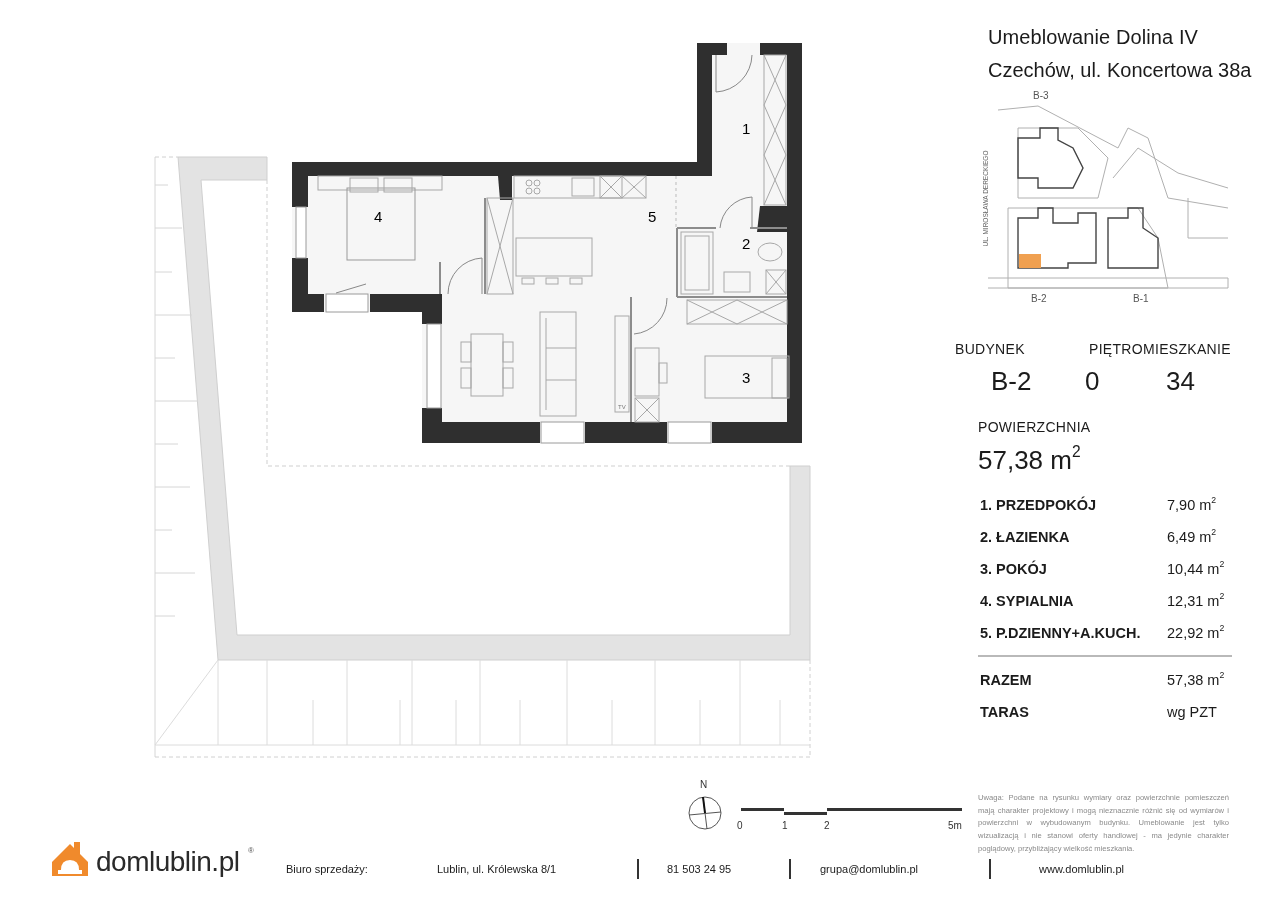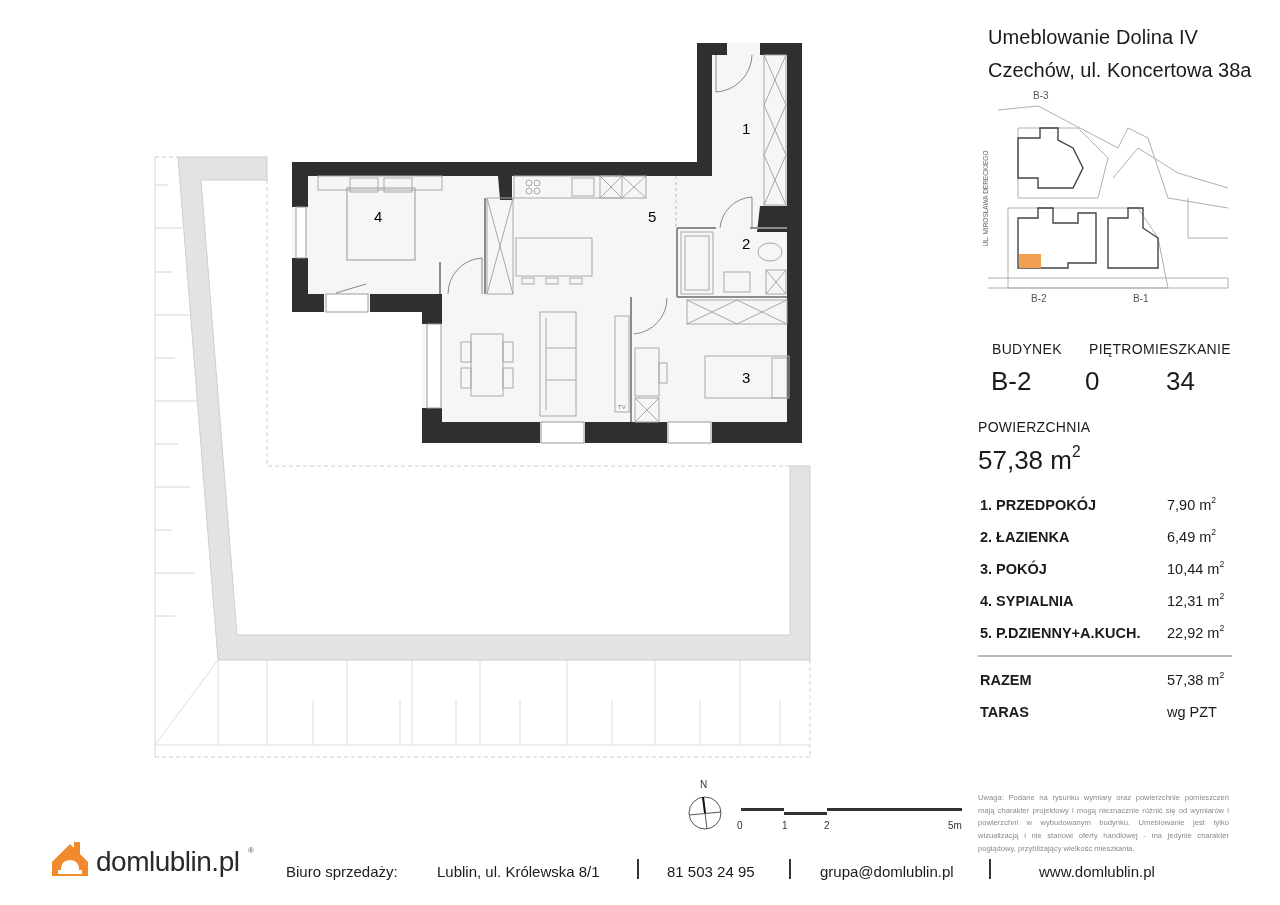--- a/index.html
+++ b/index.html
@@ -12,21 +12,21 @@
   .hdr { font-size: 14px; letter-spacing: 0.3px; }
   .big { font-size: 26px; }
   .area-big { left: 978px; top: 445px; font-size: 26px; }
   sup { font-size: 60%; vertical-align: top; position: relative; top: -2px; }
   .room-row { position: absolute; left: 980px; width: 250px; font-size: 14.5px; }
   .room-row .n { position: absolute; left: 0; font-weight: bold; }
   .room-row .v { position: absolute; left: 187px; }
   .divider { left: 978px; top: 655px; width: 254px; height: 2px; background: #b9b9b9; }
   .note { left: 978px; top: 768px; width: 251px; font-size: 7.6px; line-height: 12.7px;
           color: #8a8a8a; text-align: justify; margin-top: 24px; }
-  .footer { top: 863px; font-size: 15px; color: #1b1b1b; }
+  .footer { top: 863px; font-size: 11px; color: #1b1b1b; }
   .sep { top: 859px; width: 2px; height: 20px; background: #333; }
   .logo-text { left: 96px; top: 846px; font-size: 28px; color: #2a2a2a; letter-spacing: -0.5px; text-align: right; }
   .reg { left: 248px; top: 846px; font-size: 8px; color: #555; }
   .scale-lbl { font-size: 10px; top: 820px; color: #333; }
   .compass-n { left: 700px; top: 779px; font-size: 10px; color: #333; }
   .room-num { font-size: 15px; color: #1b1b1b; }
   .mini-lbl { font-size: 10px; color: #555; }
 </style>
 </head>
 <body>
@@ -250,21 +250,21 @@
     <path d="M40,130 L60,130 L60,120 L75,120 L75,135 L100,135 L100,125 L118,125 L118,175 L90,175 L90,180 L40,180 Z"></path>
     <path d="M130,130 L150,130 L150,120 L165,120 L165,140 L180,150 L180,180 L130,180 Z"></path>
   </g>
   <rect x="41" y="166" width="22" height="14" fill="#f0a050"></rect>
 </svg>
 <div class="abs mini-lbl" style="left:1033px;top:90px">B-3</div>
 <div class="abs mini-lbl" style="left:1031px;top:293px">B-2</div>
 <div class="abs mini-lbl" style="left:1133px;top:293px">B-1</div>
 <div class="abs" style="left:925px;top:195px;font-size:6.5px;color:#666;transform:rotate(-90deg);transform-origin:center;width:120px;text-align:center">UL. MIROSŁAWA DERECKIEGO</div>
 
-<div class="abs hdr" style="left:992px;top:341px">BUDYNEK</div>
+<div class="abs hdr" style="left:955px;top:341px">BUDYNEK</div>
 <div class="abs hdr" style="left:1089px;top:341px">PIĘTRO</div>
 <div class="abs hdr" style="left:1143px;top:341px">MIESZKANIE</div>
 <div class="abs big" style="left:991px;top:366px">B-2</div>
 <div class="abs big" style="left:1085px;top:366px">0</div>
 <div class="abs big" style="left:1166px;top:366px">34</div>
 <div class="abs hdr" style="left:978px;top:419px">POWIERZCHNIA</div>
 <div class="abs area-big">
   <span>57,38 m</span><sup>2</sup>
 </div>
 

